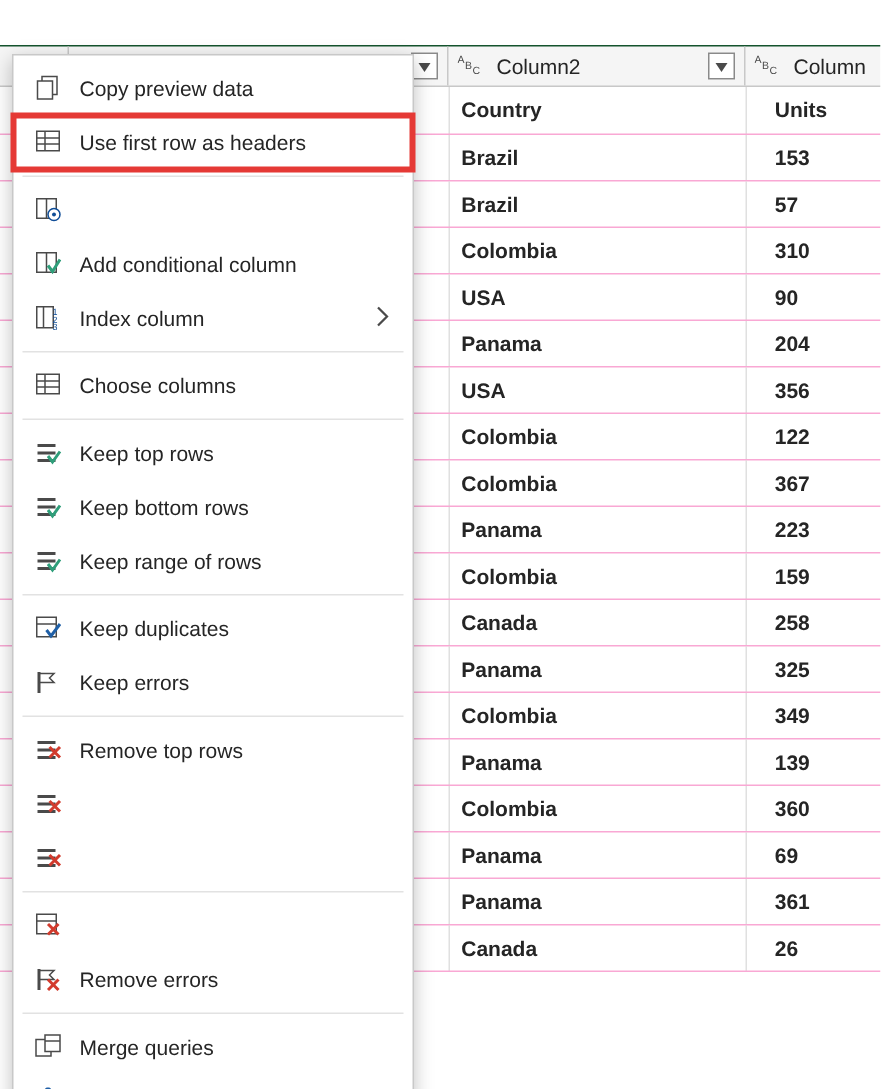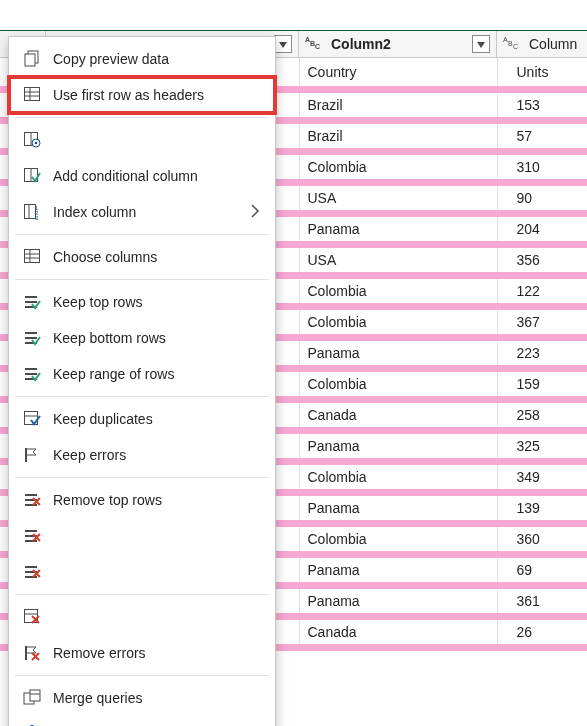--- a/index.html
+++ b/index.html
@@ -25,38 +25,39 @@
   .hdr-cell {
     display: flex;
     align-items: center;
     border-right: 1px solid #c8c8c8;
     position: relative;
     padding: 0 6px;
     white-space: nowrap;
   }
   .hdr-btn { width: 46px; justify-content: center; }
   .col1 { width: 253px; }
-  .col2 { width: 198px; font-weight: bold; }
+  .col2 { width: 198px; }
   .col3 { flex: 1; border-right: none; text-align: center; }
   .type-ico { margin-right: 6px; display: flex; align-items: center; }
   .drop {
     width: 18px; height: 18px;
     border: 1px solid #8a8a8a;
     background: #fff;
     display: flex; align-items: center; justify-content: center;
     margin-left: auto;
   }
   
   .grid { border-collapse: collapse; width: 100%; }
   .grid td {
-    border-bottom: 7px solid #f9a8d4;
+    border-bottom: 1px solid #f9a8d4;
     border-right: 1px solid #e0e0e0;
     height: 31px;
     padding: 0 8px;
     vertical-align: middle;
+    font-weight: bold;
   }
   .grid td:last-child { border-right: none; padding-left: 19px; }
   .g-col1 { width: 299px; }
   .g-col2 { width: 198px; }
   
   .menu {
     position: absolute;
     left: 8px; top: 36px;
     width: 268px;
     background: #fff;

